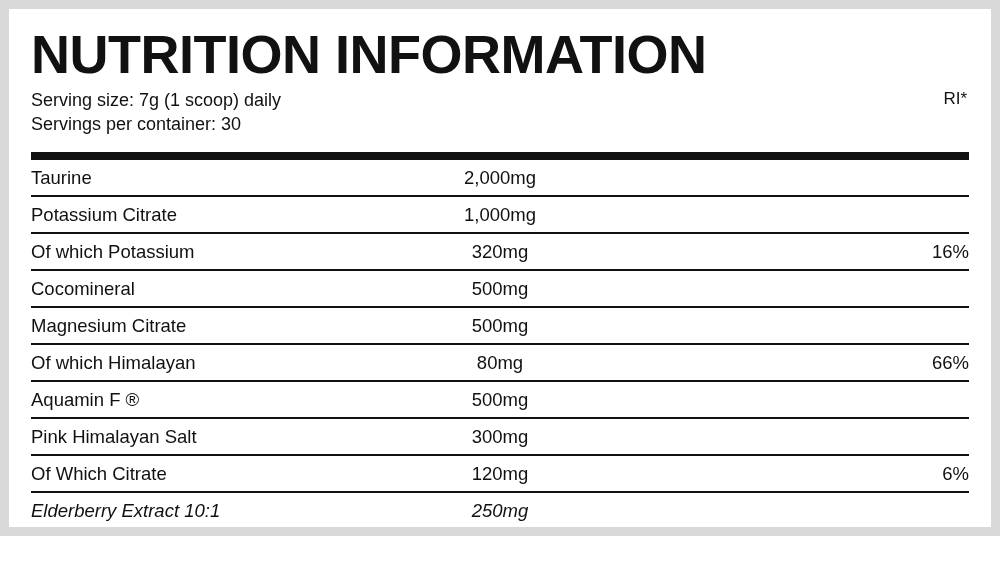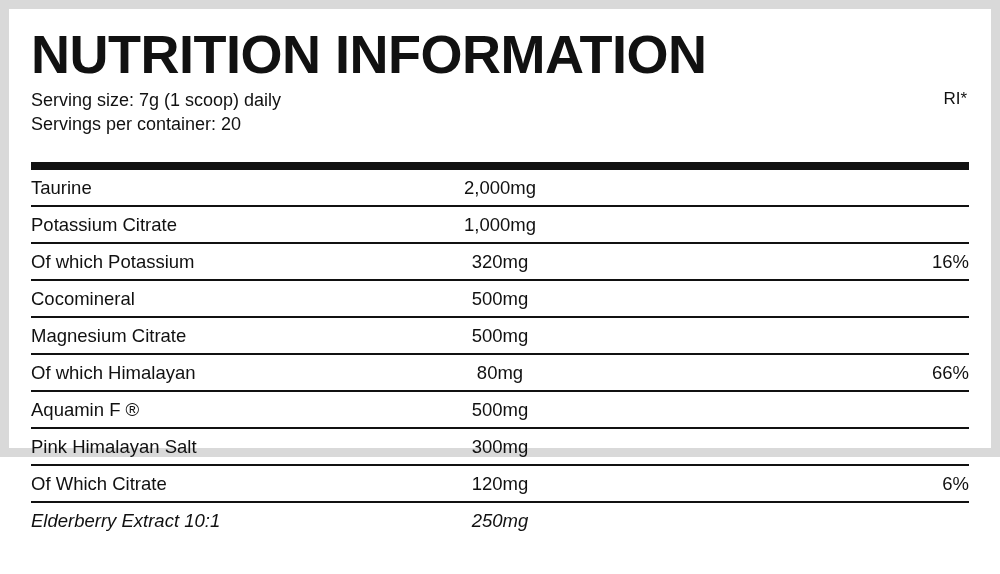--- a/index.html
+++ b/index.html
@@ -11,21 +11,21 @@
     width: 1000px;
     height: 574px;
     font-family: "Liberation Sans", sans-serif;
     color: #111111;
     overflow: hidden;
   }
   .panel {
     position: relative;
     box-sizing: border-box;
     width: 1000px;
-    height: 457px;
+    height: 536px;
     background: #ffffff;
     border: 9px solid #d9d9d9;
     padding: 10px 22px 0 22px;
   }
   .inner {
     box-sizing: border-box;
     width: 100%;
     height: 100%;
   }
   .title {
@@ -48,21 +48,21 @@
   }
   .ri-label {
     font-size: 17px;
     font-weight: 400;
     padding-right: 2px;
     padding-top: 0px;
   }
   table.nutrition {
     width: 100%;
     border-collapse: collapse;
-    margin-top: 25px;
+    margin-top: 15px;
     table-layout: fixed;
   }
   table.nutrition tr.header-rule td {
     border-top: 6px solid #111111;
     height: 0;
     padding: 0;
     font-size: 0;
     line-height: 0;
   }
   table.nutrition td {
@@ -95,21 +95,21 @@
 <body>
 
 <div class="panel">
   <div class="inner">
 
     <div class="title">NUTRITION INFORMATION</div>
 
     <div class="meta-row">
       <div class="serving-block">
         <div>Serving size: 7g (1 scoop) daily</div>
-        <div>Servings per container: 20</div>
+        <div>Servings per container: 30</div>
       </div>
       <div class="ri-label">RI*</div>
     </div>
 
     <table class="nutrition">
       <tbody>
         <tr class="header-rule">
           <td colspan="3"></td>
         </tr>
         <tr>

